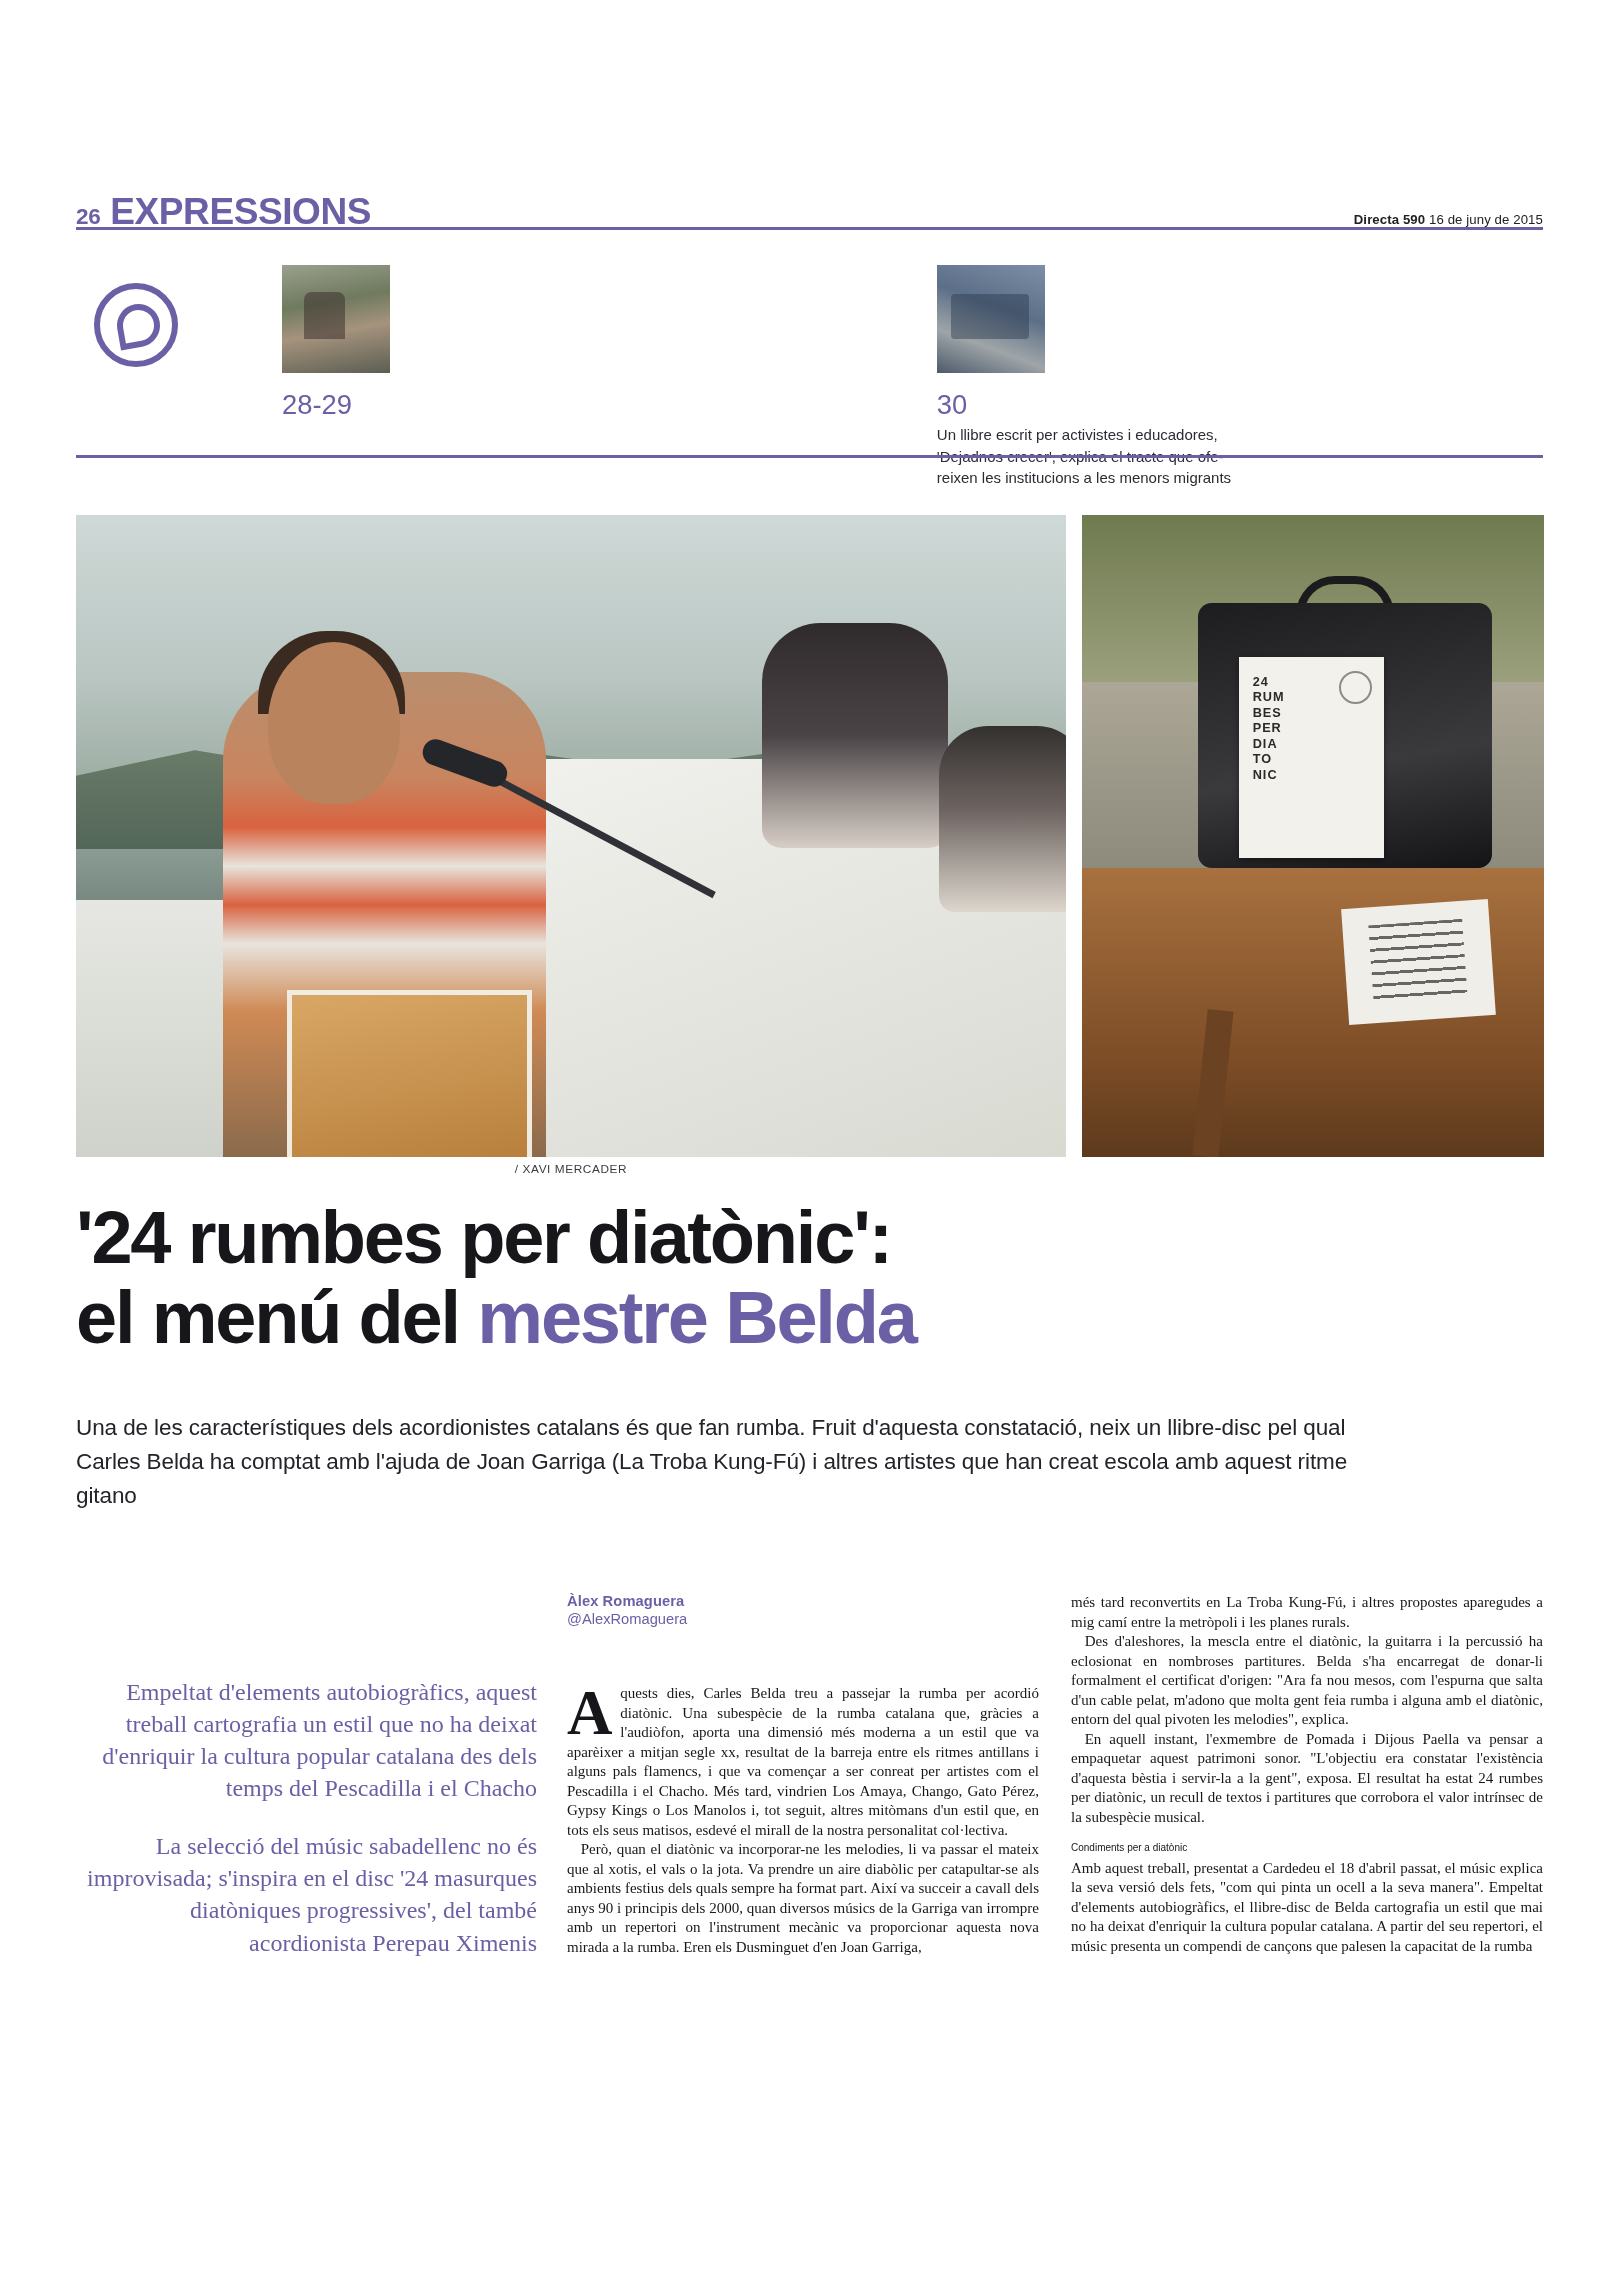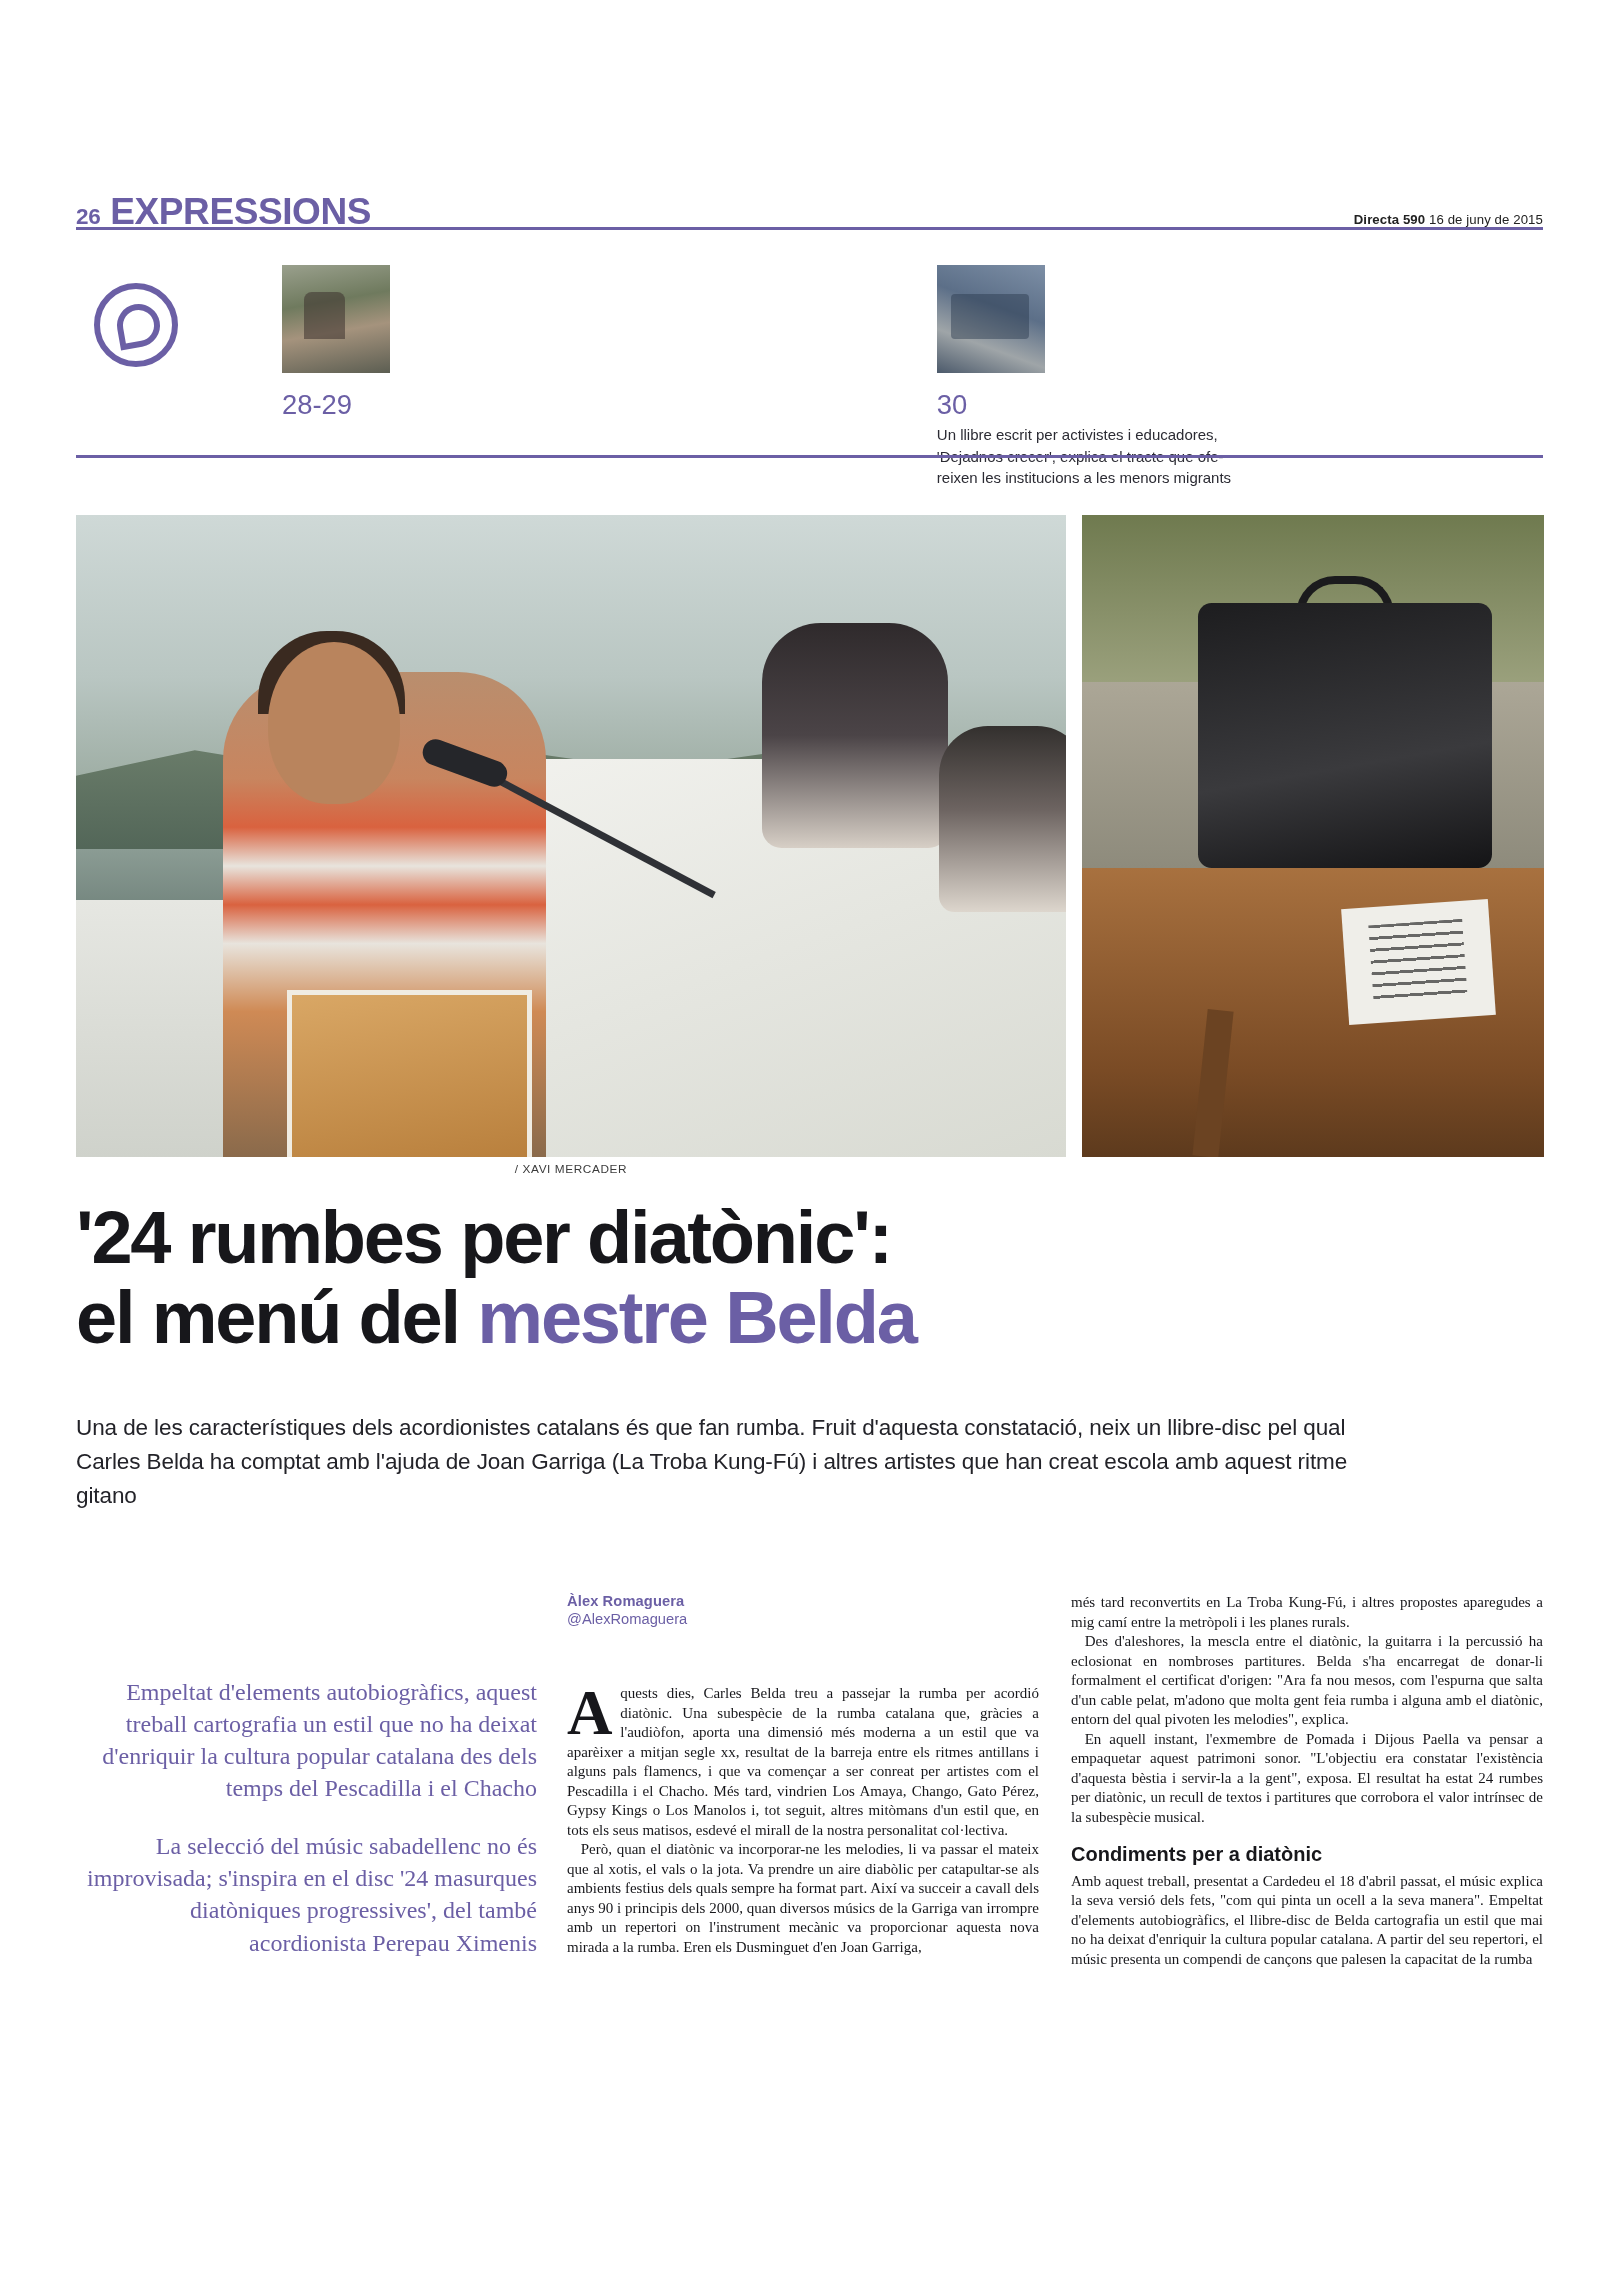--- a/index.html
+++ b/index.html
@@ -442,22 +442,22 @@
     float: left;
     font-family: "Liberation Serif", serif;
     font-size: 63px;
     line-height: 0.82;
     font-weight: bold;
     padding: 3.9px 7.8px 0 0;
     color: #17171b;
   }
   .subhead {
     font-family: "Liberation Sans", sans-serif;
-    font-weight: bold;
-    font-size: 20px;
+    font-weight: normal;
+    font-size: 10px;
     color: #17171b;
     margin: 13.7px 0 4.9px 0;
   }
 </style>
 </head>
 <body>
 
 <div class="page">
 
   <div class="masthead">
@@ -515,20 +515,30 @@
     <div class="mic"></div>
   </div>
 
   <div class="photo-side">
     <div class="bg"></div>
     <div class="bgtree"></div>
     <div class="table"></div>
     <div class="leg"></div>
     <div class="handle"></div>
     <div class="case"></div>
+    <div class="book">
+      <div class="book-text" style="white-space: pre-line;">24
+RUM
+BES
+PER
+DIA
+TO
+NIC</div>
+      <div class="seal"></div>
+    </div>
     <div class="booklet">
       <div class="booklet-lines"></div>
     </div>
   </div>
 
   <div class="credit">/ XAVI MERCADER</div>
 
   <div class="headline">
     <div>'24 rumbes per diatònic':</div>
     <div><span>el menú del </span><span class="accent">mestre Belda</span></div>

